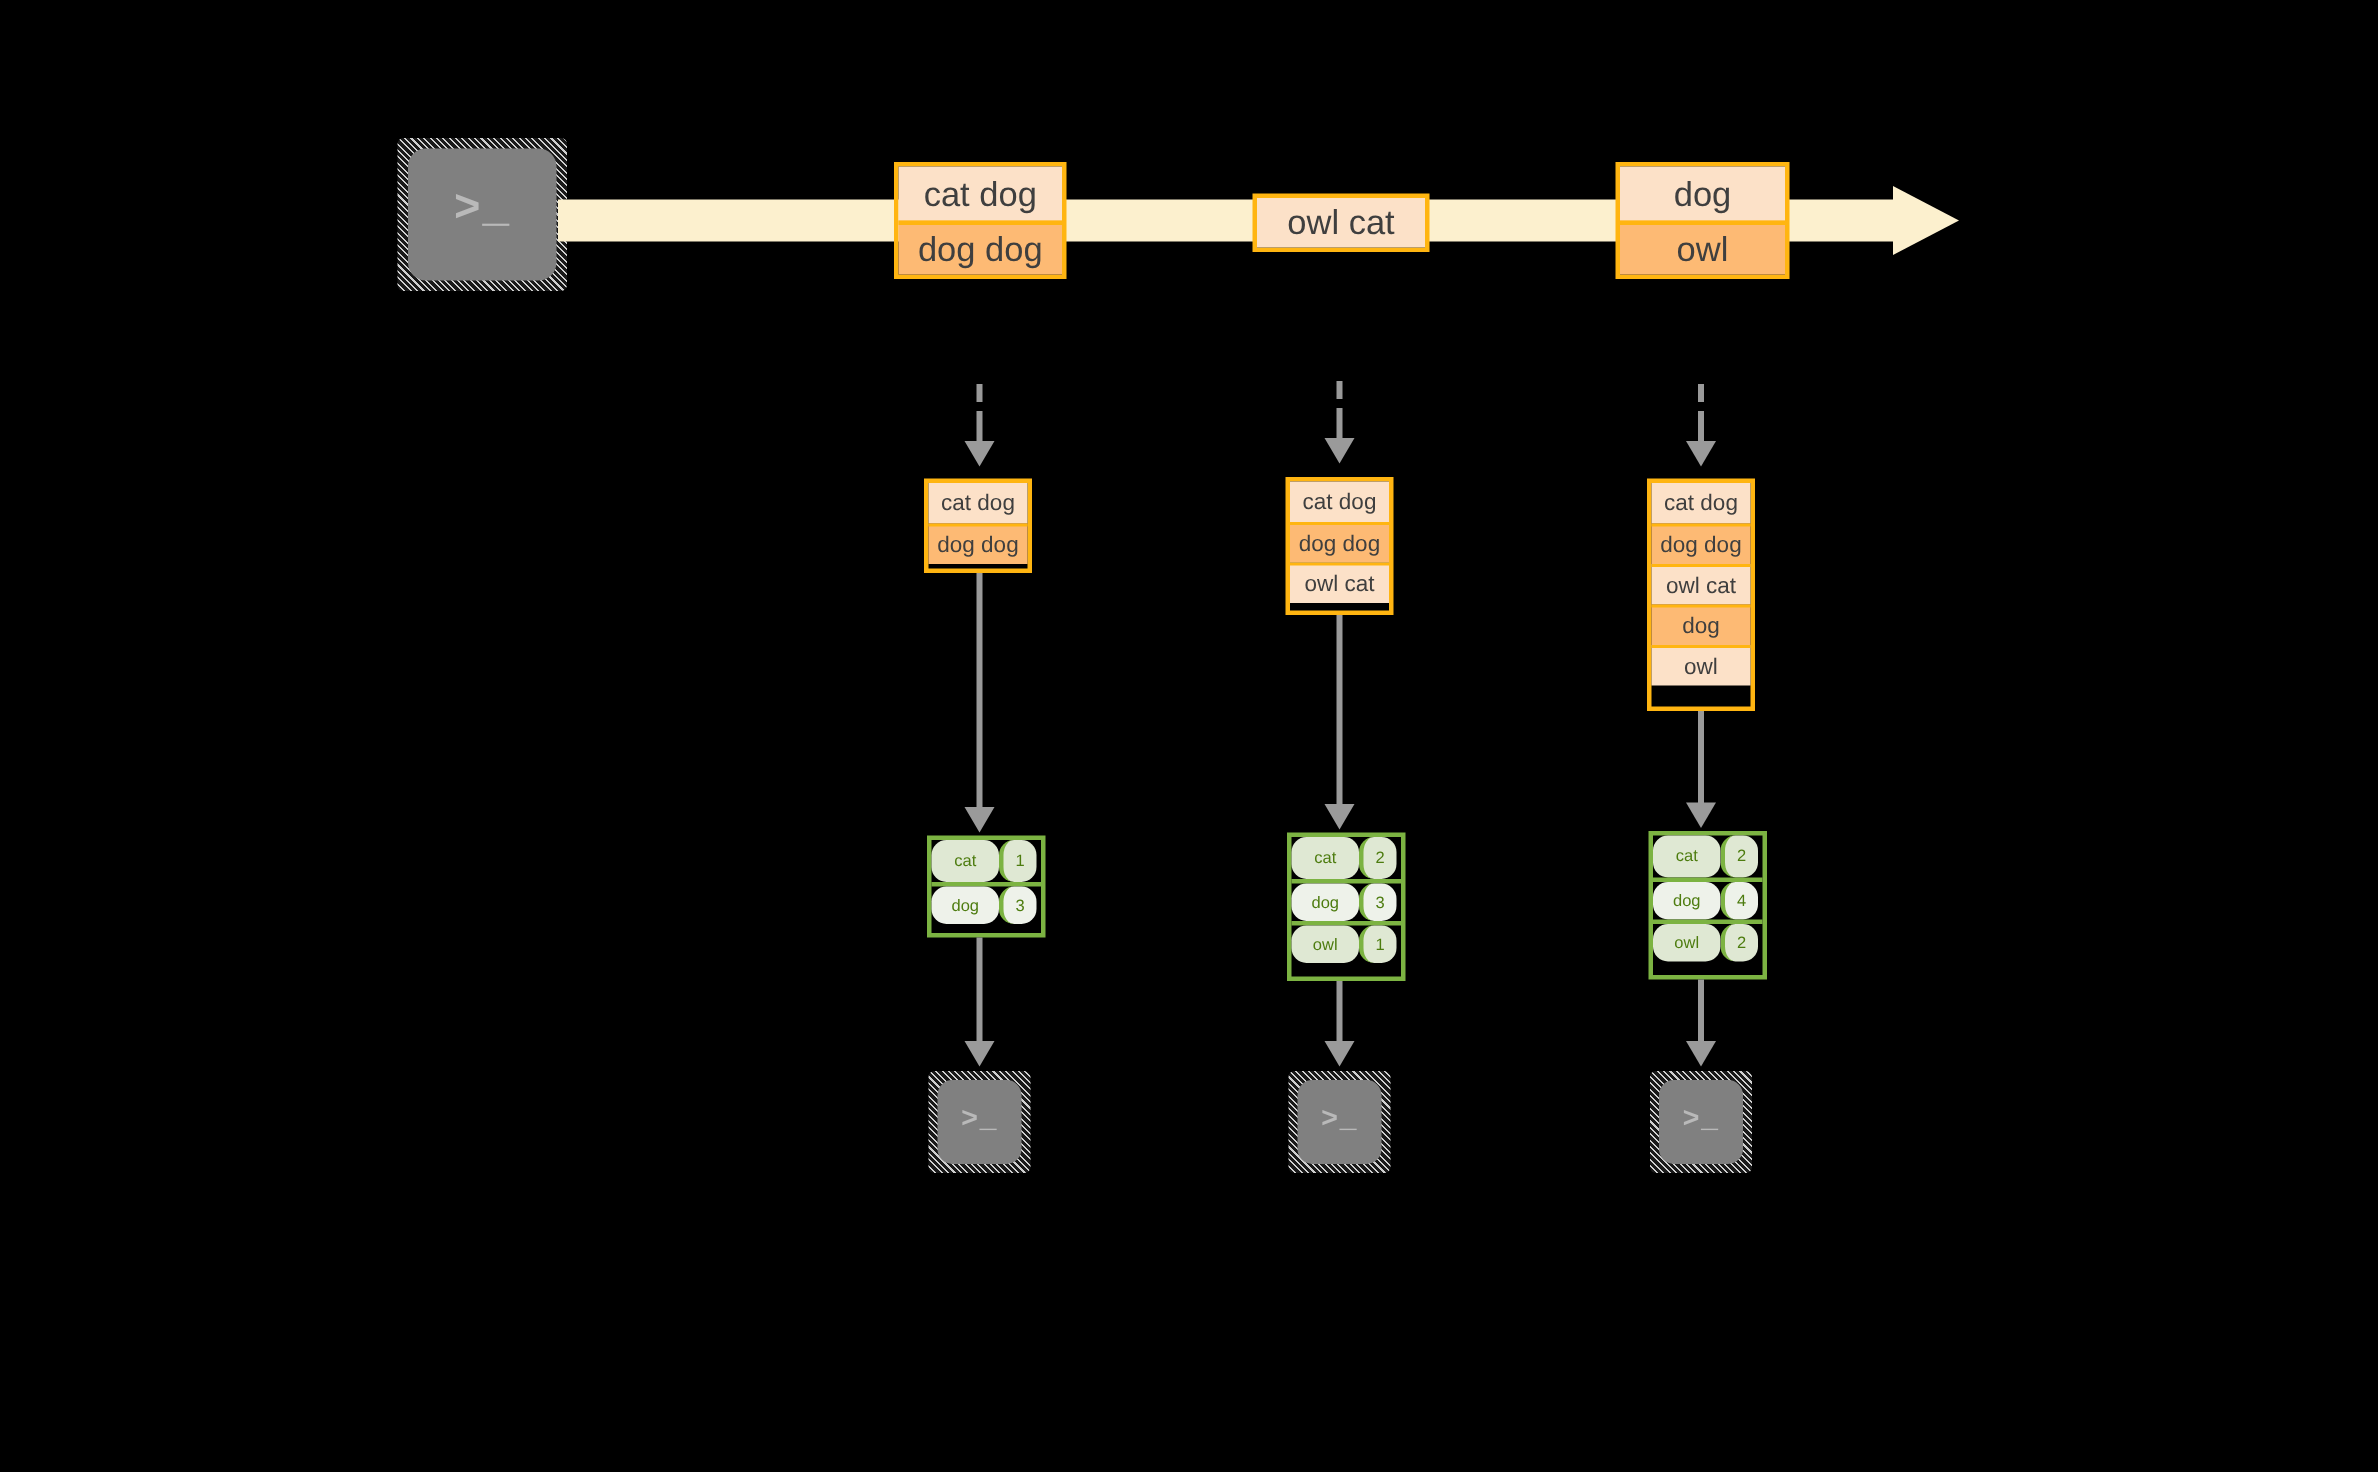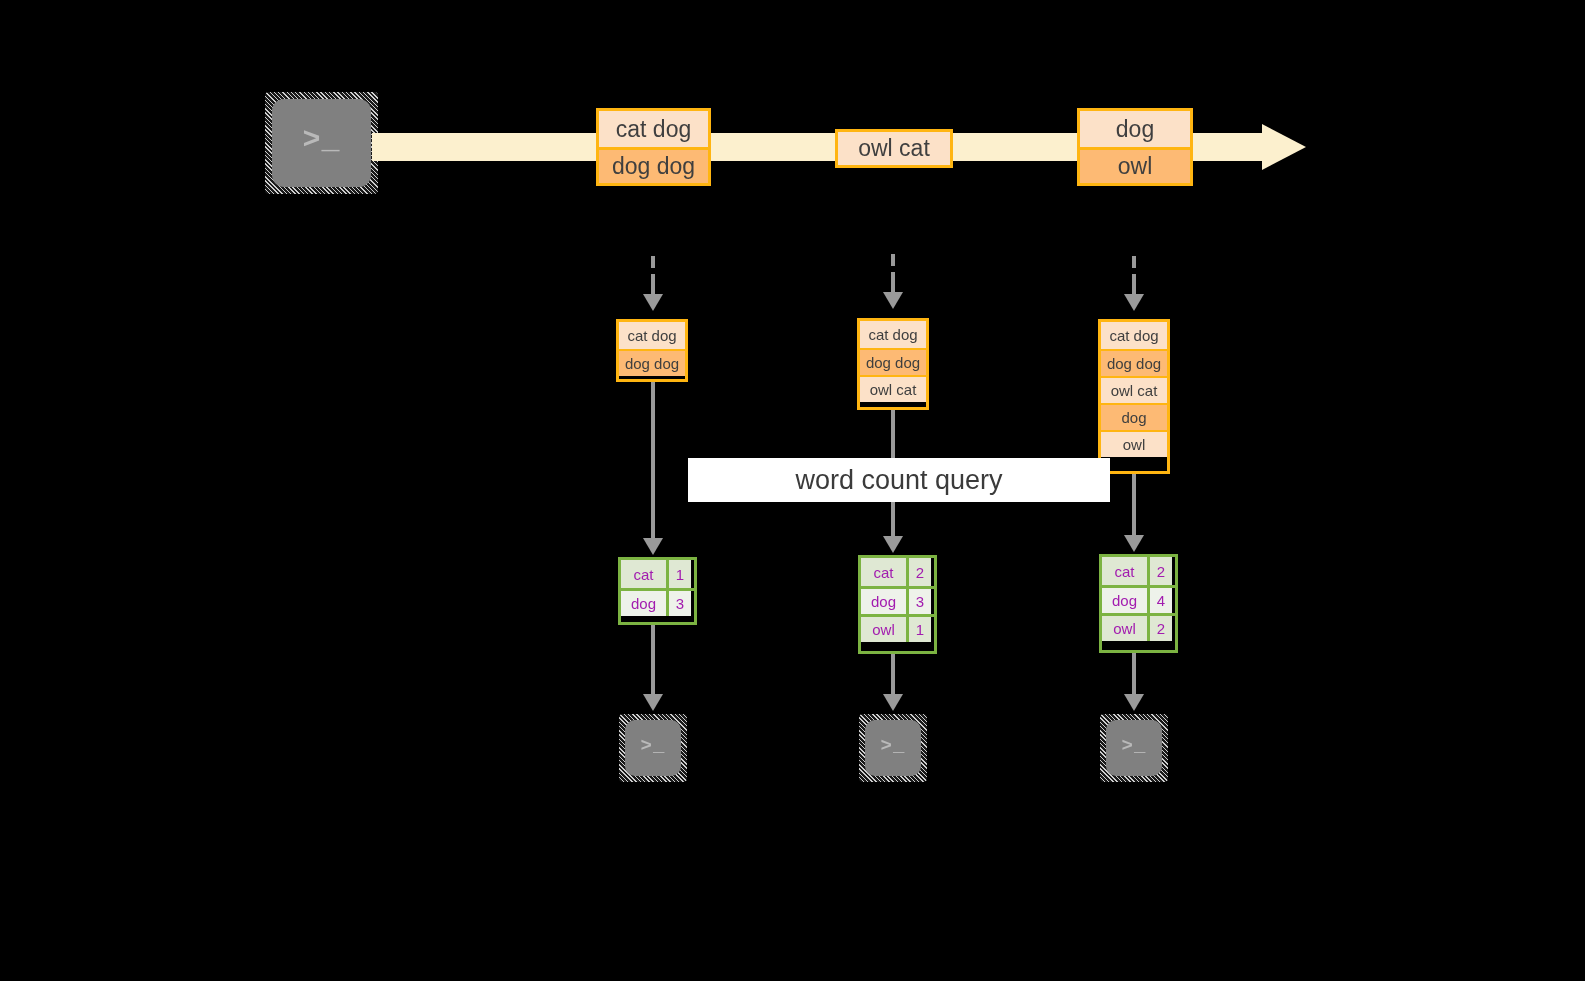--- a/index.html
+++ b/index.html
@@ -49,21 +49,21 @@
   .rec.stack{border-width:3px;}
   .rec.stack .row{height:27px;font-size:15px;}
   .rec.stack .row.sep{border-top:2px solid #ffb511;}
 
   
   .tbl{position:absolute;box-sizing:border-box;border:3px solid #7cb342;
        display:flex;flex-direction:column;}
   .tbl .trow{display:flex;height:28px;box-sizing:border-box;}
   .tbl .trow.sep{border-top:3px solid #7cb342;}
   .tbl .trow .c{box-sizing:border-box;display:flex;align-items:center;
-       justify-content:center;color:#a21caf;font-size:15px;white-space:nowrap;}
+       justify-content:center;color:#4d7c0f;font-size:11px;white-space:nowrap;border-radius:10px;}
   .tbl .trow .c.w{width:45px;}
   .tbl .trow .c.n{width:25px;border-left:3px solid #7cb342;}
   .tbl .trow.dark .c{background:#dfe8d3;}
   .tbl .trow.light .c{background:#eef2ea;}
 
   
   .gline{position:absolute;background:#9a9a9a;width:4px;}
   .ghead{position:absolute;width:0;height:0;
       border-left:10px solid transparent;border-right:10px solid transparent;
       border-top:17px solid #9a9a9a;}
@@ -134,23 +134,20 @@
 
   <div class="gline" style="left:651px;top:382px;height:158px;"></div>
   <div class="ghead" style="left:643px;top:538px;"></div>
 
   <div class="gline" style="left:891px;top:410px;height:128px;"></div>
   <div class="ghead" style="left:883px;top:536px;"></div>
 
   <div class="gline" style="left:1132px;top:474px;height:64px;"></div>
   <div class="ghead" style="left:1124px;top:535px;"></div>
 
-  <div class="qlabel" style="left:688px;top:458px;width:422px;height:44px;font-size:27px;">
-    <span>word count query</span>
-  </div>
 
   <div class="tbl" style="left:618px;top:557px;width:79px;height:68px;">
     <div class="trow dark">
       <div class="c w">cat</div>
       <div class="c n">1</div>
     </div>
     <div class="trow light sep">
       <div class="c w">dog</div>
       <div class="c n">3</div>
     </div>

